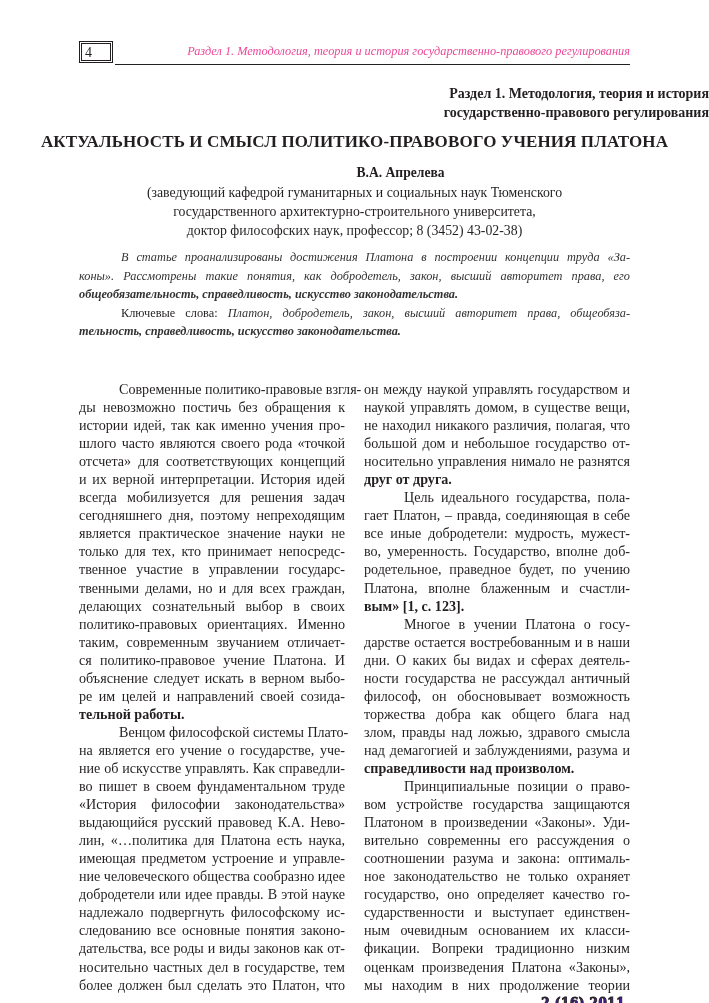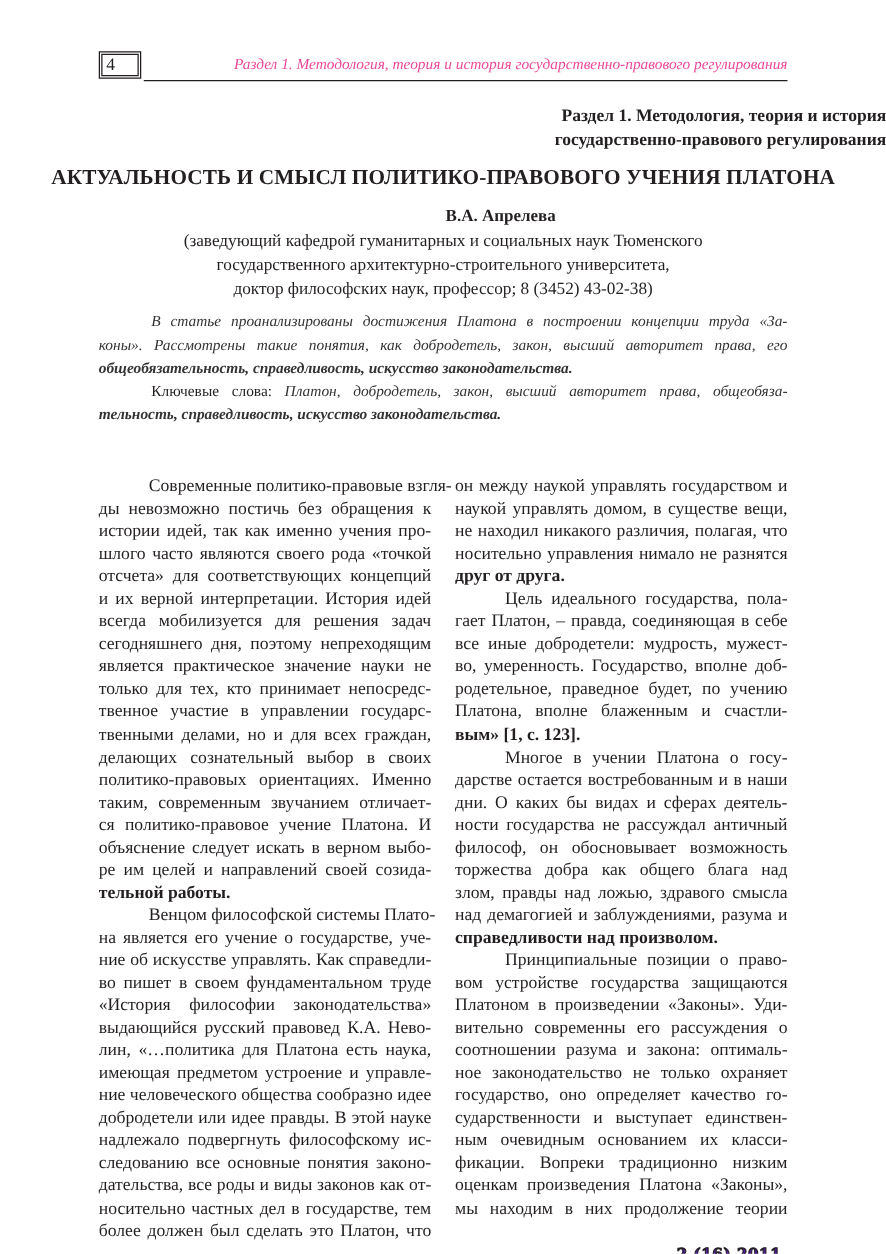--- a/index.html
+++ b/index.html
@@ -98,20 +98,21 @@
     <span class="ln">надлежало подвергнуть философскому ис-</span>
     <span class="ln">следованию все основные понятия законо-</span>
     <span class="ln">дательства, все роды и виды законов как от-</span>
     <span class="ln">носительно частных дел в государстве, тем</span>
     <span class="ln">более должен был сделать это Платон, что</span>
   </div>
 <div class="col col-right" id="colR">
     <span class="ln">он между наукой управлять государством и</span>
     <span class="ln">наукой управлять домом, в существе вещи,</span>
     <span class="ln">не находил никакого различия, полагая, что</span>
+    <span class="ln">большой дом и небольшое государство от-</span>
     <span class="ln">носительно управления нимало не разнятся</span>
     <span class="ln last">друг от друга.</span>
     <span class="ln" style="text-indent: 40px;">Цель идеального государства, пола-</span>
     <span class="ln">гает Платон, – правда, соединяющая в себе</span>
     <span class="ln">все иные добродетели: мудрость, мужест-</span>
     <span class="ln">во, умеренность. Государство, вполне доб-</span>
     <span class="ln">родетельное, праведное будет, по учению</span>
     <span class="ln">Платона, вполне блаженным и счастли-</span>
     <span class="ln last">вым» [1, с. 123].</span>
     <span class="ln" style="text-indent: 40px;">Многое в учении Платона о госу-</span>

